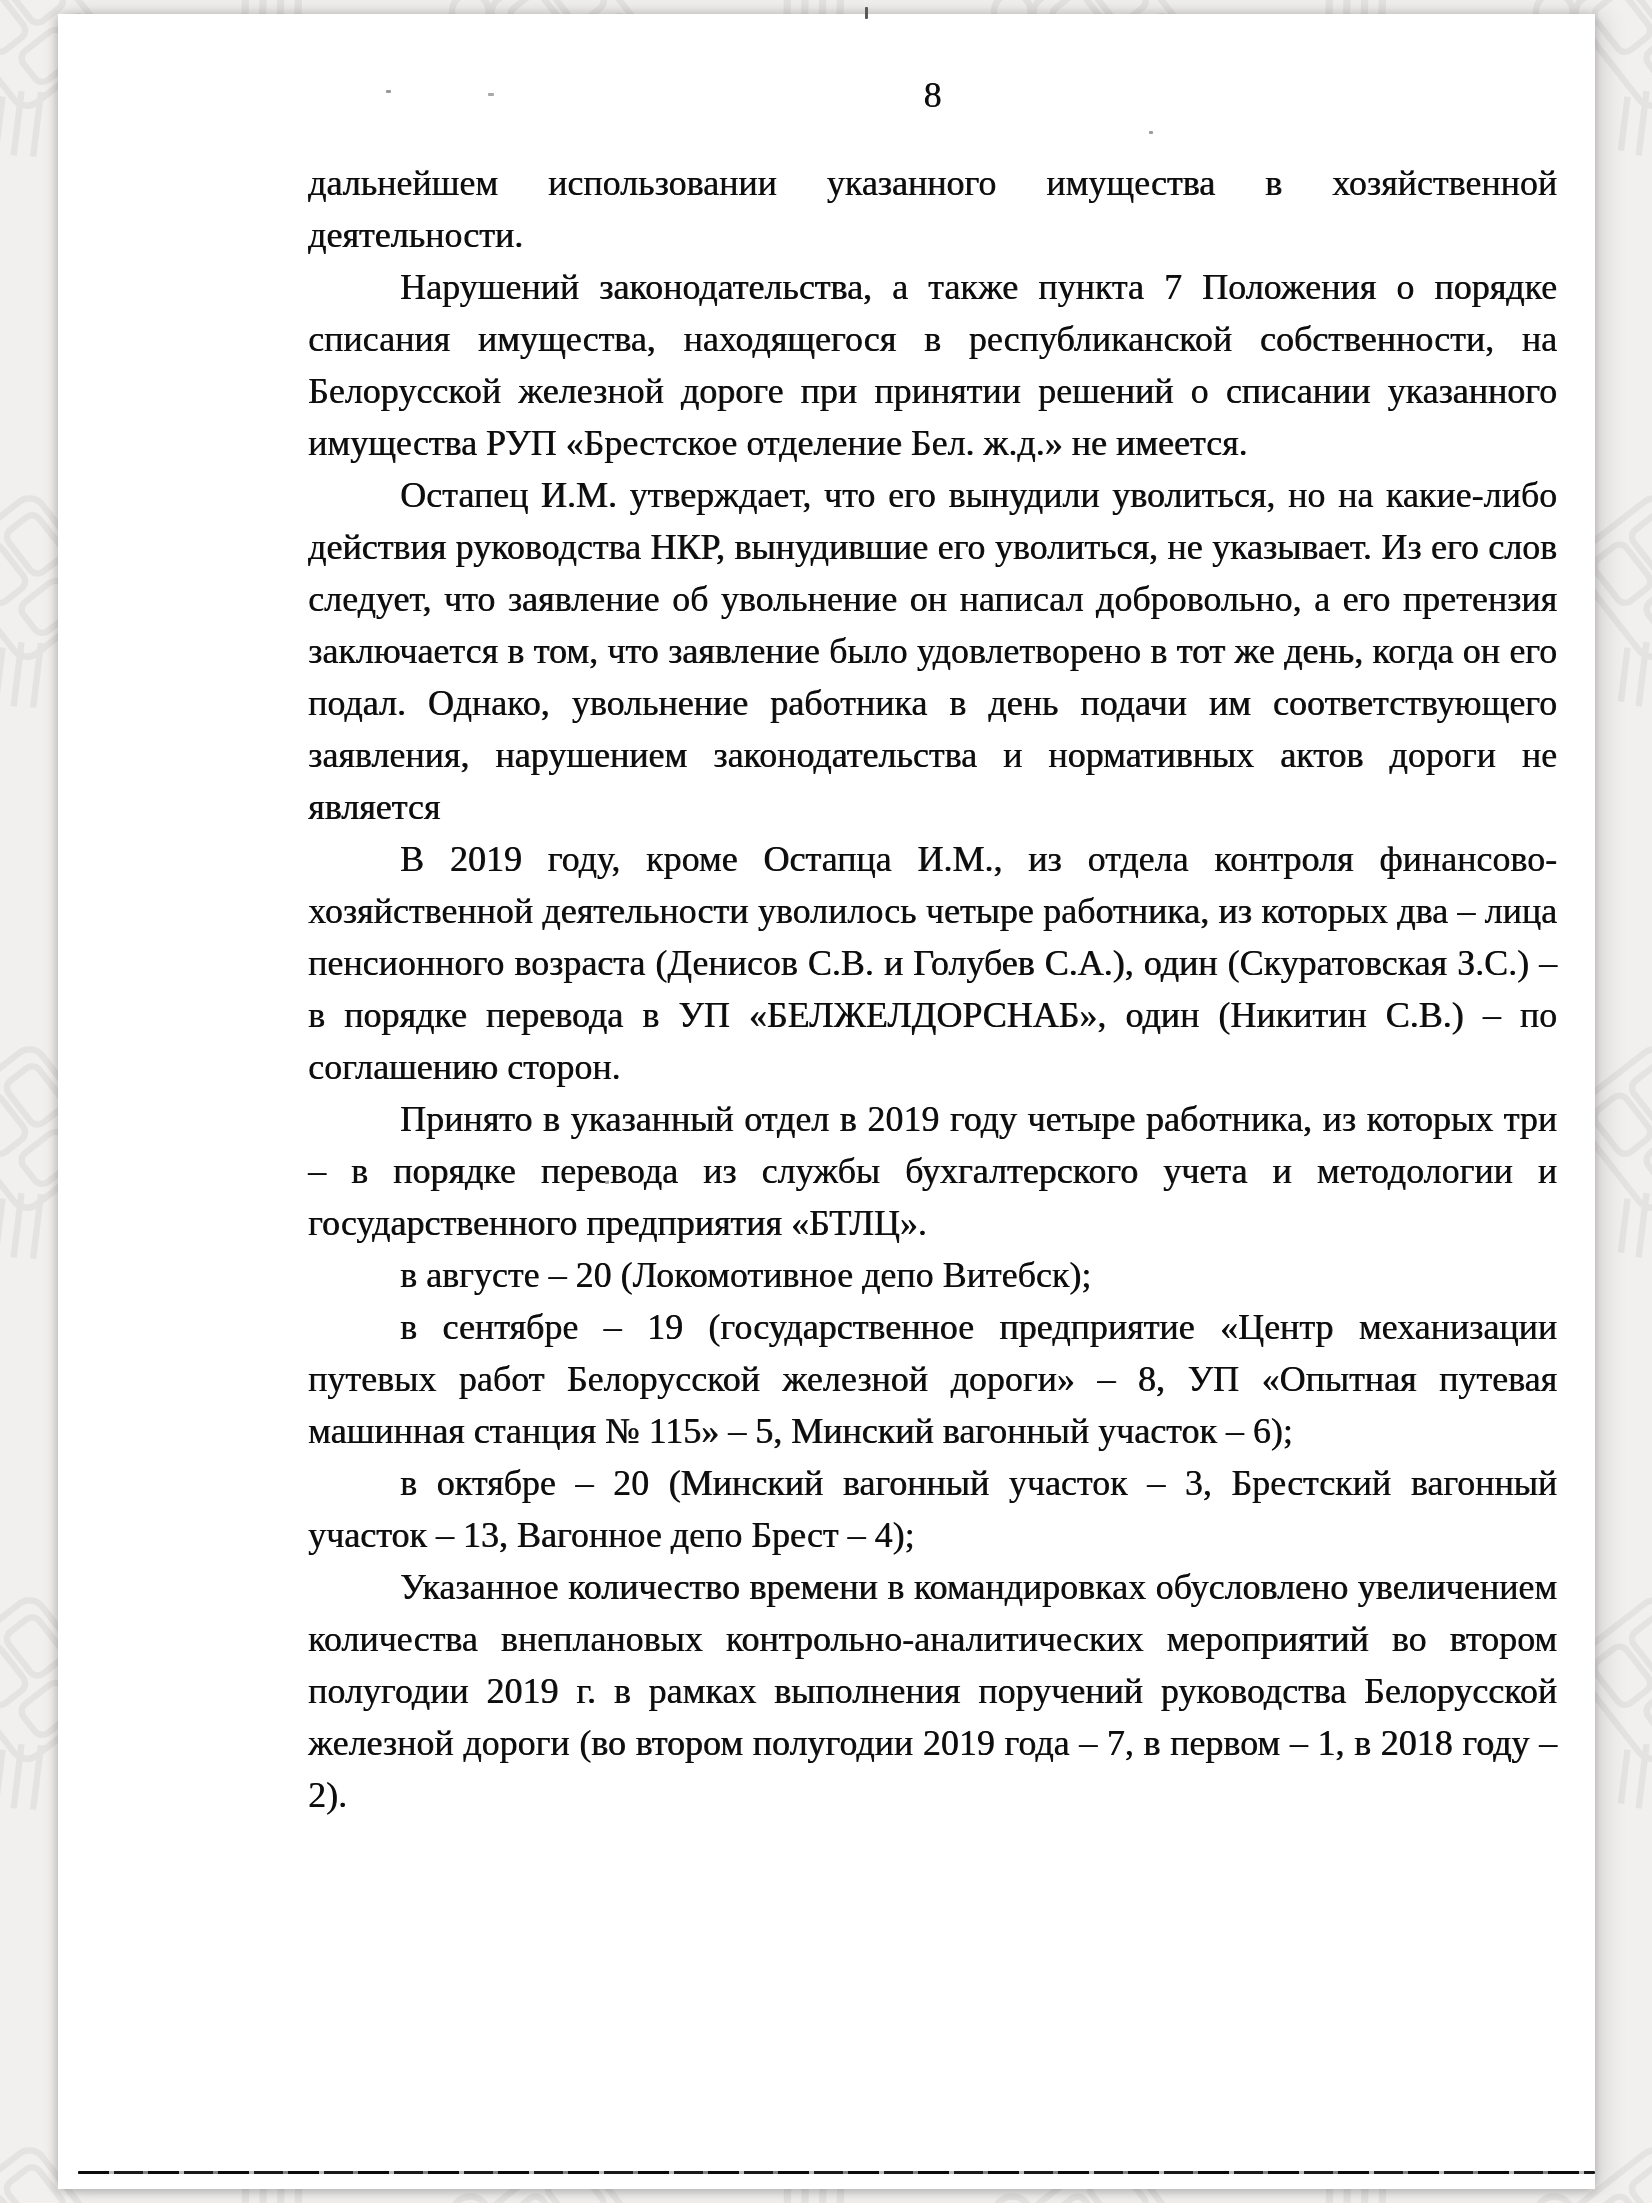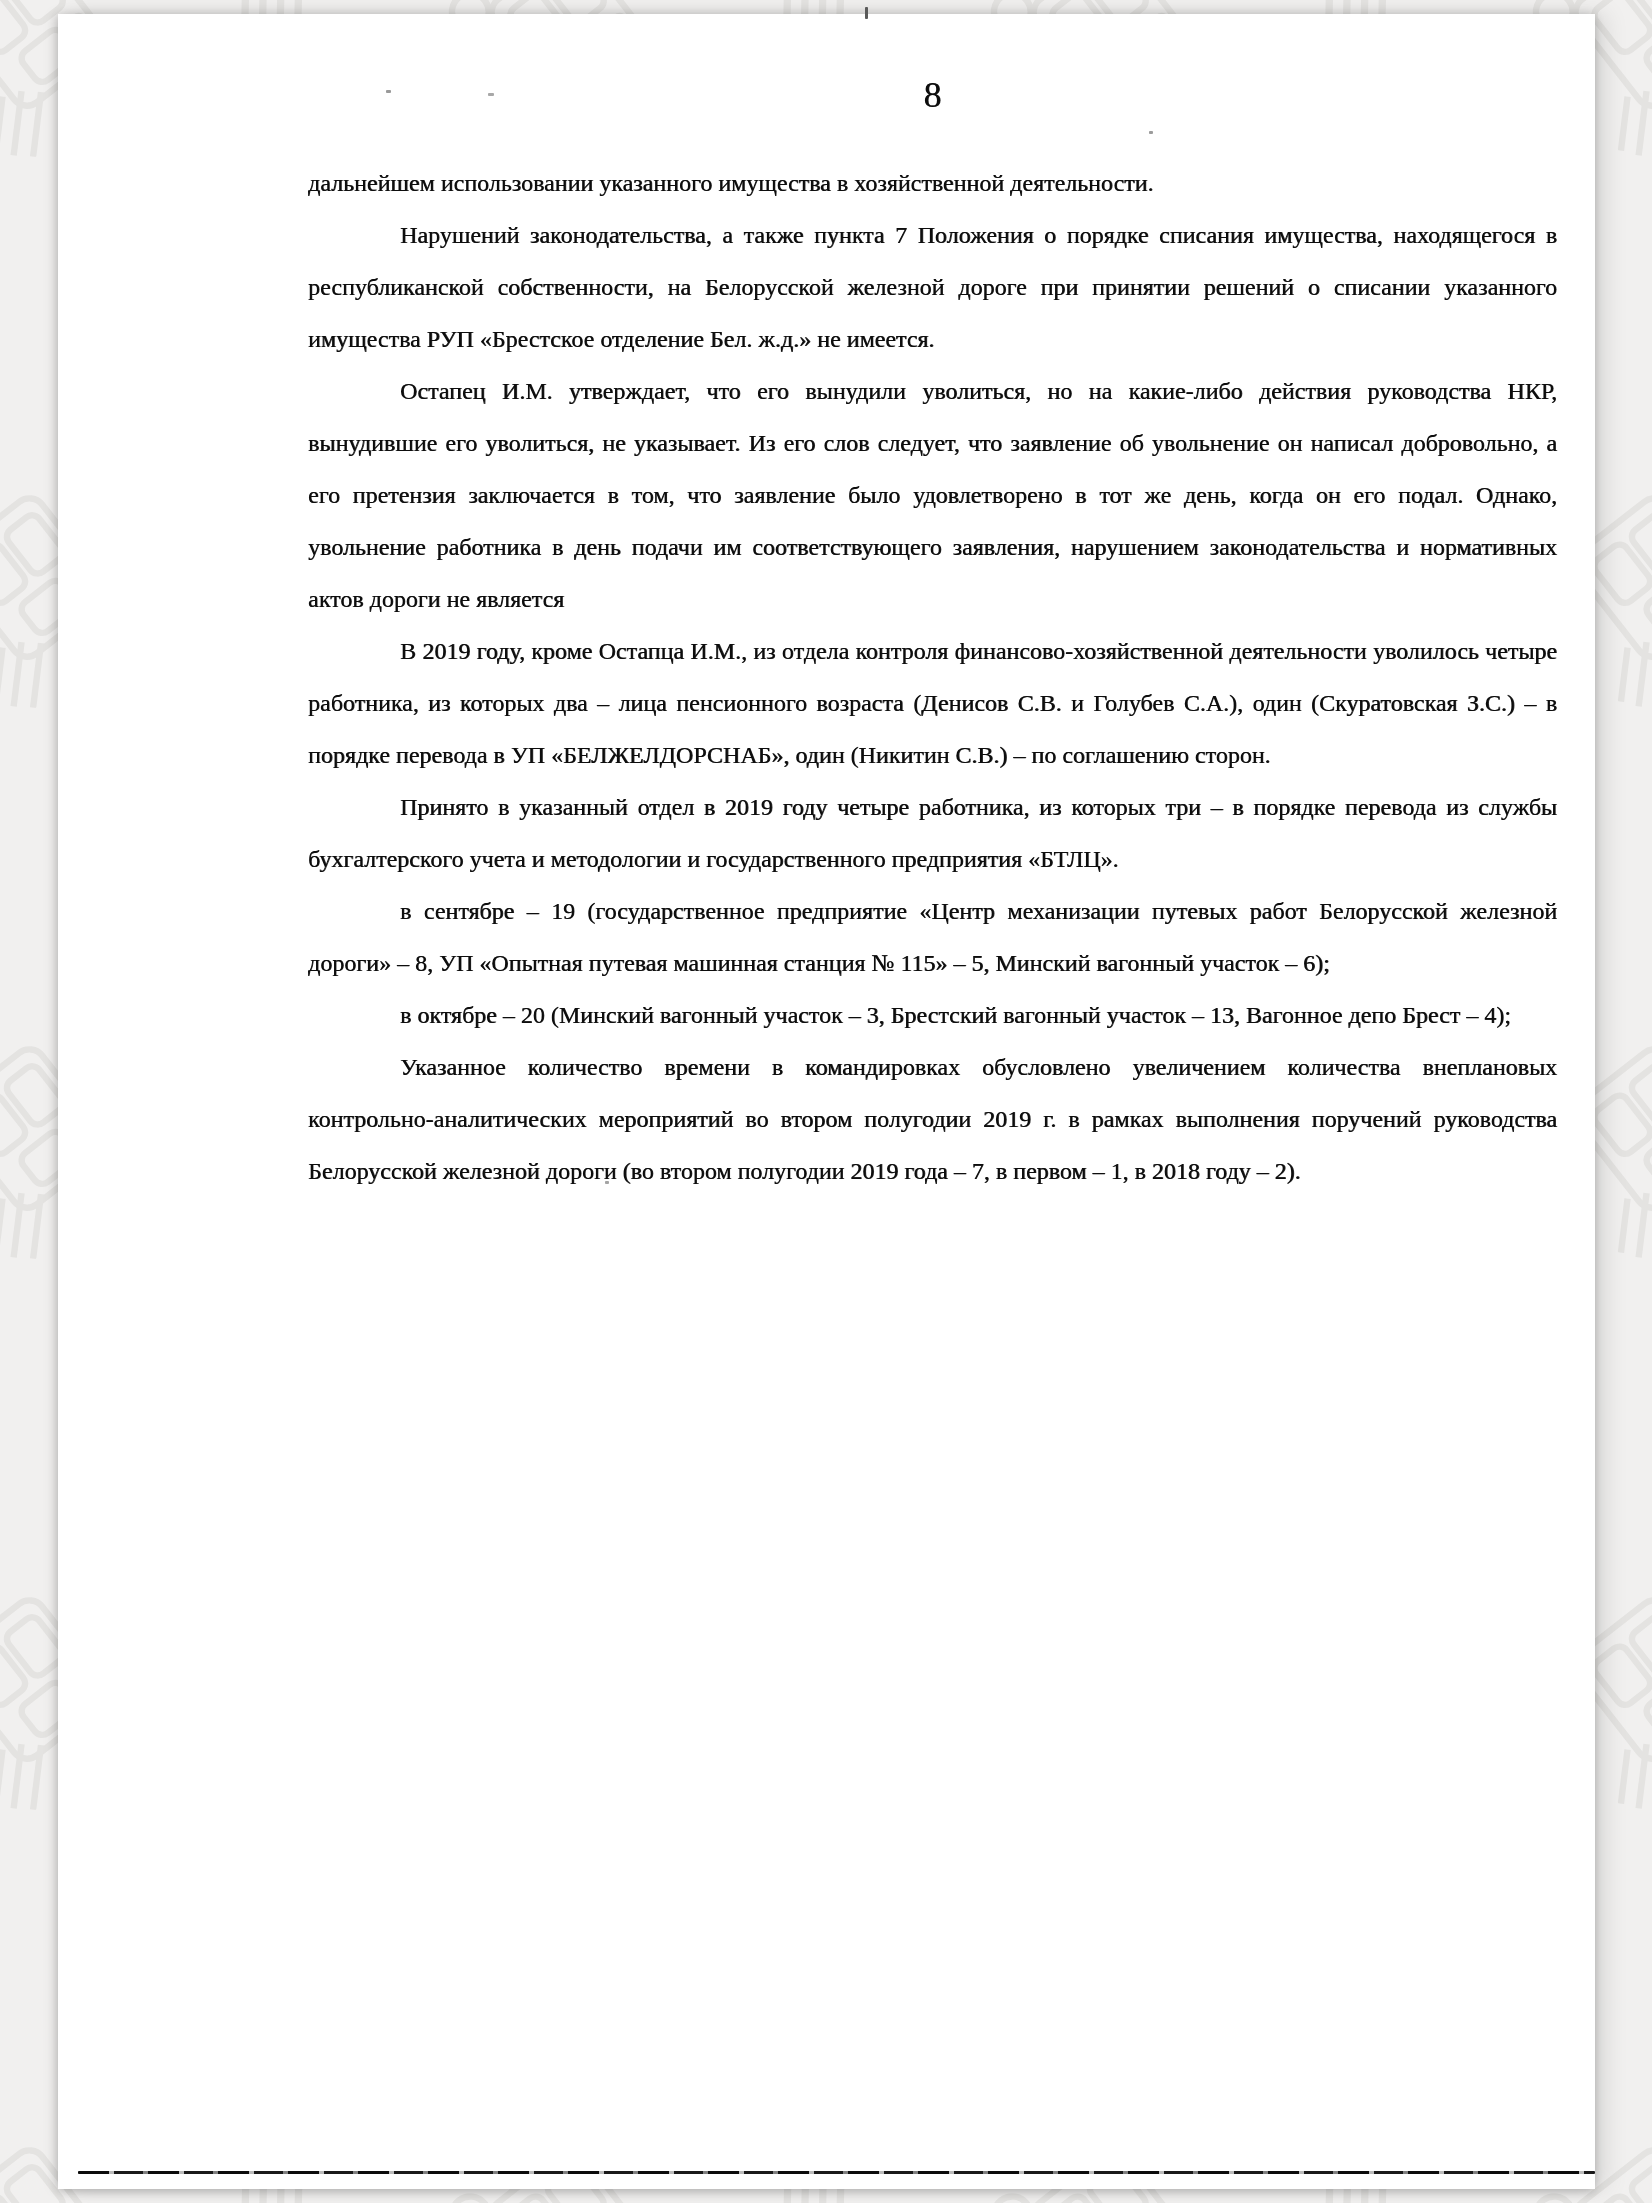--- a/index.html
+++ b/index.html
@@ -16,21 +16,21 @@
     background:var(--paper,#ffffff);
     box-shadow:0 1.8px 9.2px rgba(0,0,0,.20), 11px 0 22px rgba(0,0,0,.10), -5.5px 0 13px rgba(0,0,0,.08);
   }
   .page-number{
     position:absolute;top:62px;left:250px;width:1249px;
     text-align:center;font-size:36px;line-height:39px;
     color:var(--ink,#0d0d0d);text-shadow:0.6px 0 0 rgba(0,0,0,.8);
   }
   .content{
     position:absolute;top:143px;left:250px;width:1249px;
-    font-size:24px;line-height:52px;color:var(--ink,#0d0d0d);
+    font-size:36px;line-height:52px;color:var(--ink,#0d0d0d);
     text-shadow:0.6px 0 0 rgba(0,0,0,.8);
   }
   .content p{margin:0;text-align:justify;text-indent:92px;}
   .content p.no-indent{text-indent:0;}
   .content p.gap-before{margin-top:31px;}
   .scan-line{
     position:absolute;left:20px;top:2157px;width:1517px;height:2.8px;border-radius:0.9px;
     background:repeating-linear-gradient(90deg,
       #0b0b0b 0 31px, rgba(11,11,11,.28) 31px 36px,
       #191919 36px 65px, rgba(25,25,25,.55) 65px 70px);
@@ -565,20 +565,21 @@
 
   <div class="page">
     <div class="page-number">8</div>
 
     <div class="content" id="content">
         <p class="no-indent">дальнейшем использовании указанного имущества в хозяйственной деятельности.</p>
         <p>Нарушений законодательства, а также пункта 7 Положения о порядке списания имущества, находящегося в республиканской собственности, на Белорусской железной дороге при принятии решений о списании указанного имущества РУП «Брестское отделение Бел. ж.д.» не имеется.</p>
         <p>Остапец И.М. утверждает, что его вынудили уволиться, но на какие-либо действия руководства НКР, вынудившие его уволиться, не указывает. Из его слов следует, что заявление об увольнение он написал добровольно, а его претензия заключается в том, что заявление было удовлетворено в тот же день, когда он его подал. Однако, увольнение работника в день подачи им соответствующего заявления, нарушением законодательства и нормативных актов дороги не является</p>
         <p>В 2019 году, кроме Остапца И.М., из отдела контроля финансово-хозяйственной деятельности уволилось четыре работника, из которых два – лица пенсионного возраста (Денисов С.В. и Голубев С.А.), один (Скуратовская З.С.) – в порядке перевода в УП «БЕЛЖЕЛДОРСНАБ», один (Никитин С.В.) – по соглашению сторон.</p>
         <p>Принято в указанный отдел в 2019 году четыре работника, из которых три – в порядке перевода из службы бухгалтерского учета и методологии и государственного предприятия «БТЛЦ».</p>
+        <p>в августе – 20 (Локомотивное депо Витебск);</p>
         <p>в сентябре – 19 (государственное предприятие «Центр механизации путевых работ Белорусской железной дороги» – 8, УП «Опытная путевая машинная станция № 115» – 5, Минский вагонный участок – 6);</p>
         <p>в октябре – 20 (Минский вагонный участок – 3, Брестский вагонный участок – 13, Вагонное депо Брест – 4);</p>
         <p>Указанное количество времени в командировках обусловлено увеличением количества внеплановых контрольно-аналитических мероприятий во втором полугодии 2019 г. в рамках выполнения поручений руководства Белорусской железной дороги (во втором полугодии 2019 года – 7, в первом – 1, в 2018 году – 2).</p>
       </div>
 
     <div class="scan-line"></div>
   </div>
 
   <div id="specks">
       <div class="speck" style="left: 865px; top: 7.3px; width: 2.8px; height: 12px; background: rgb(90, 90, 90);"></div>

